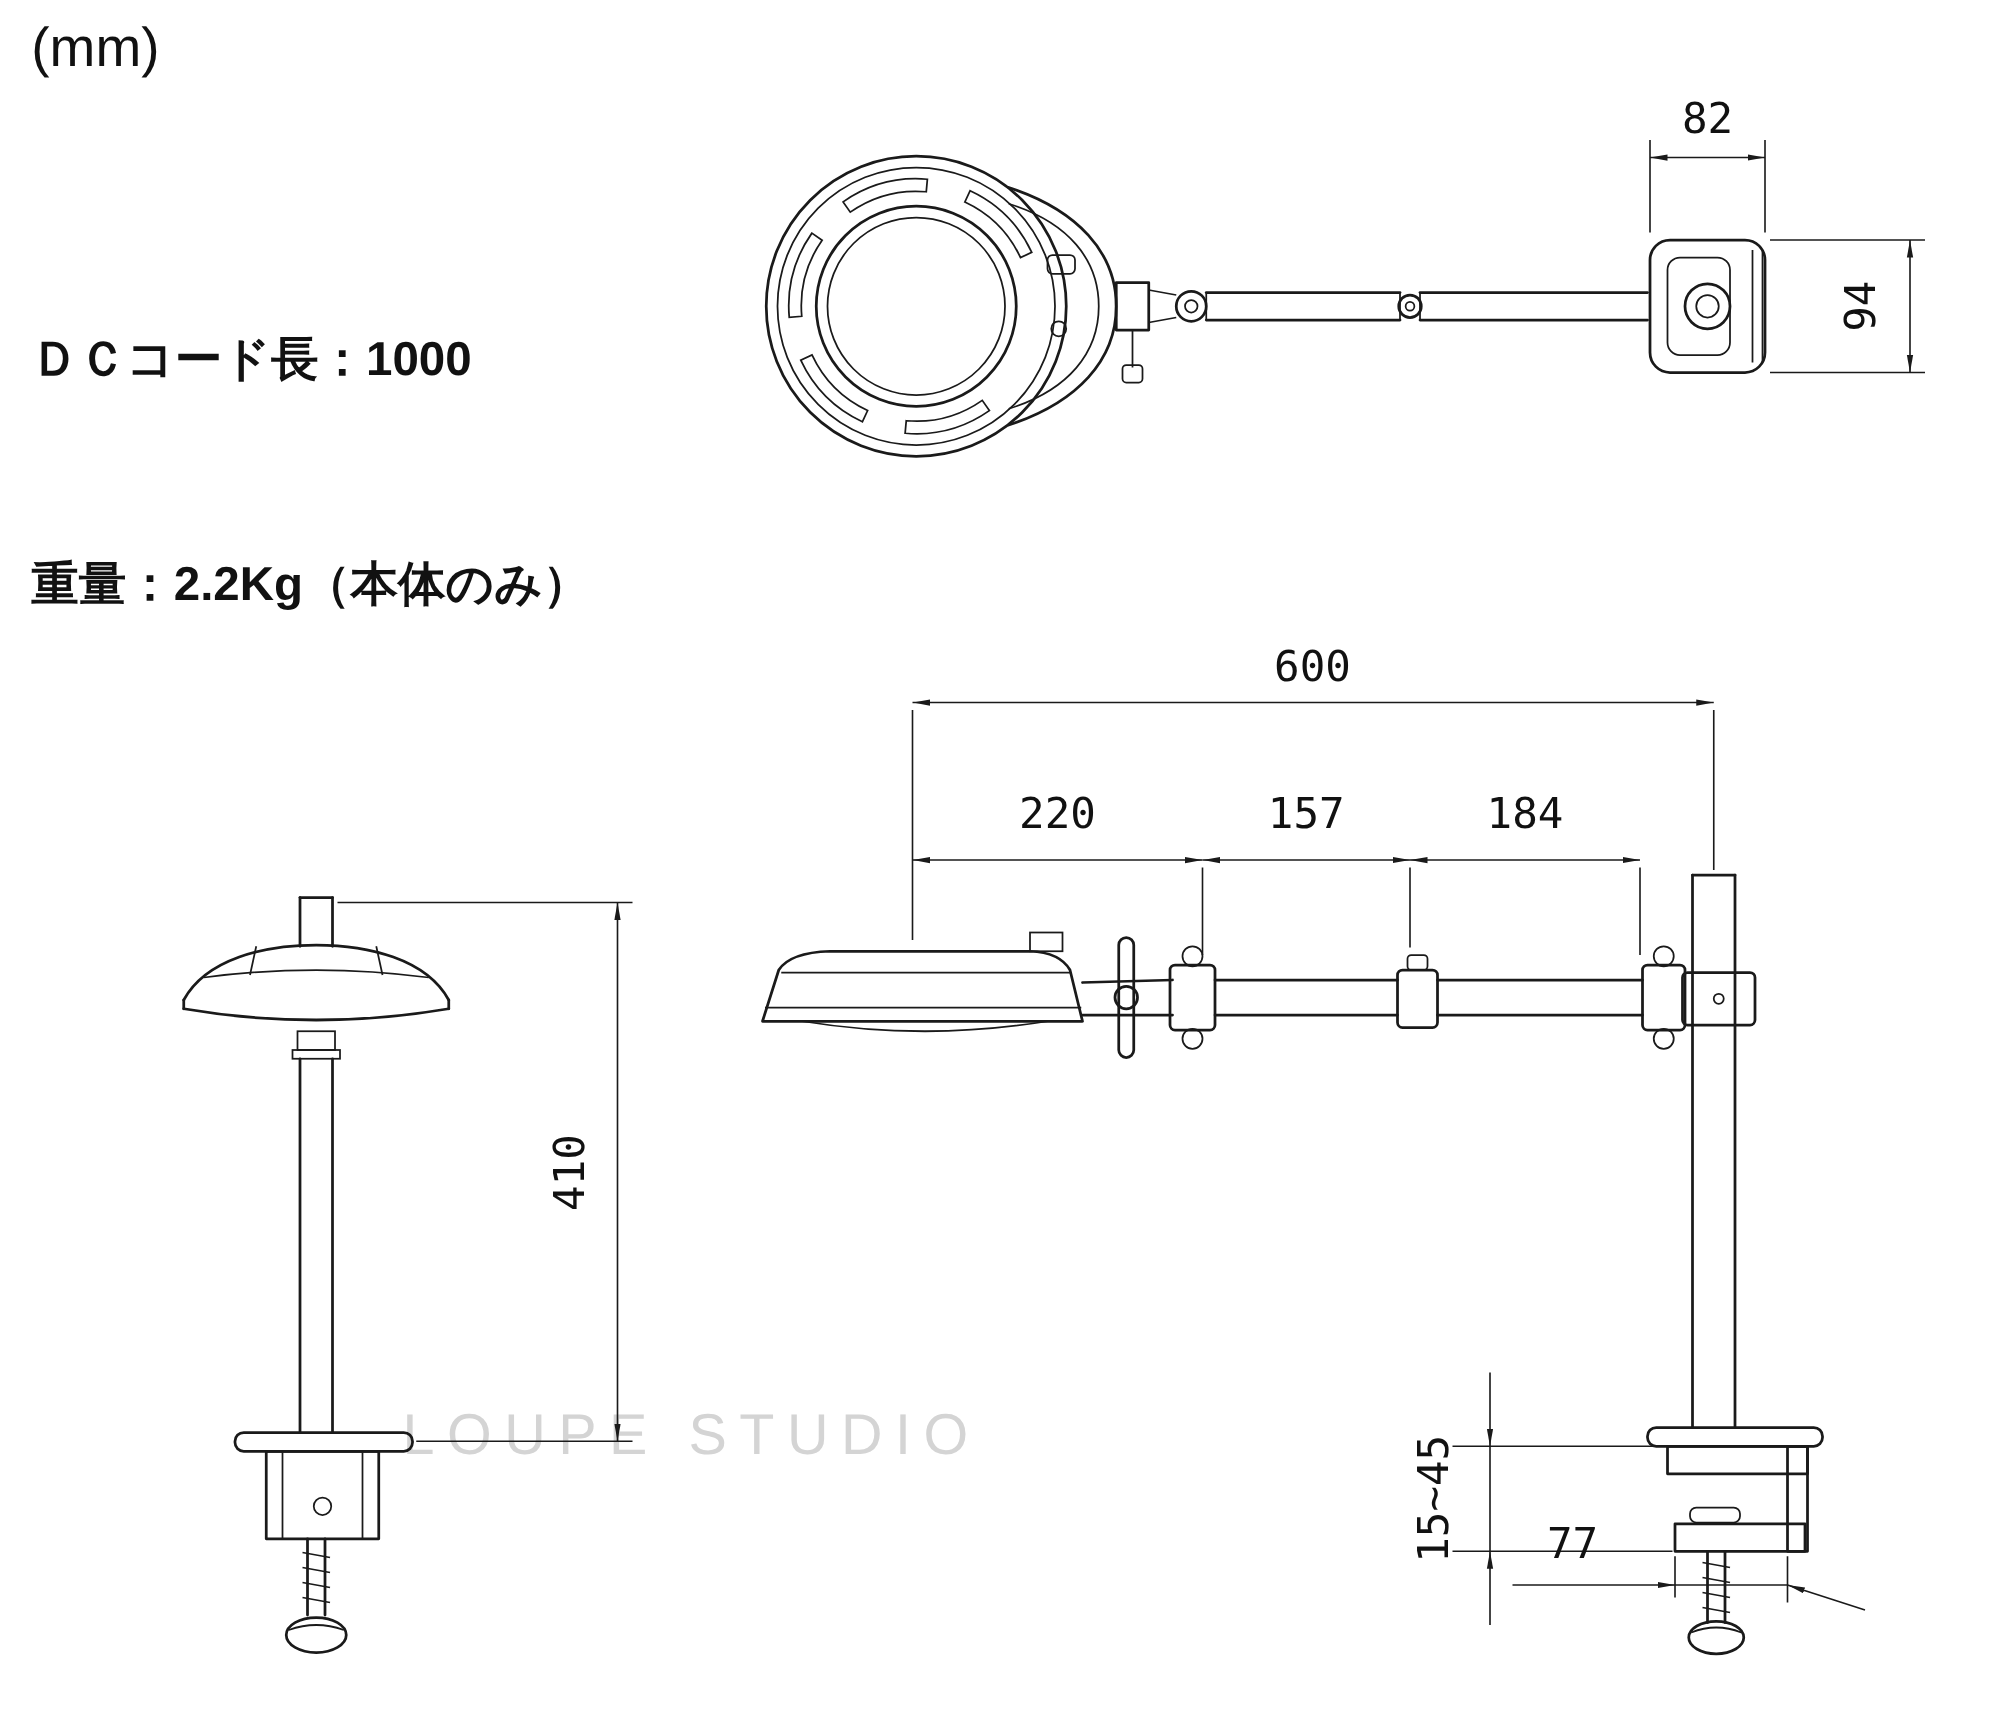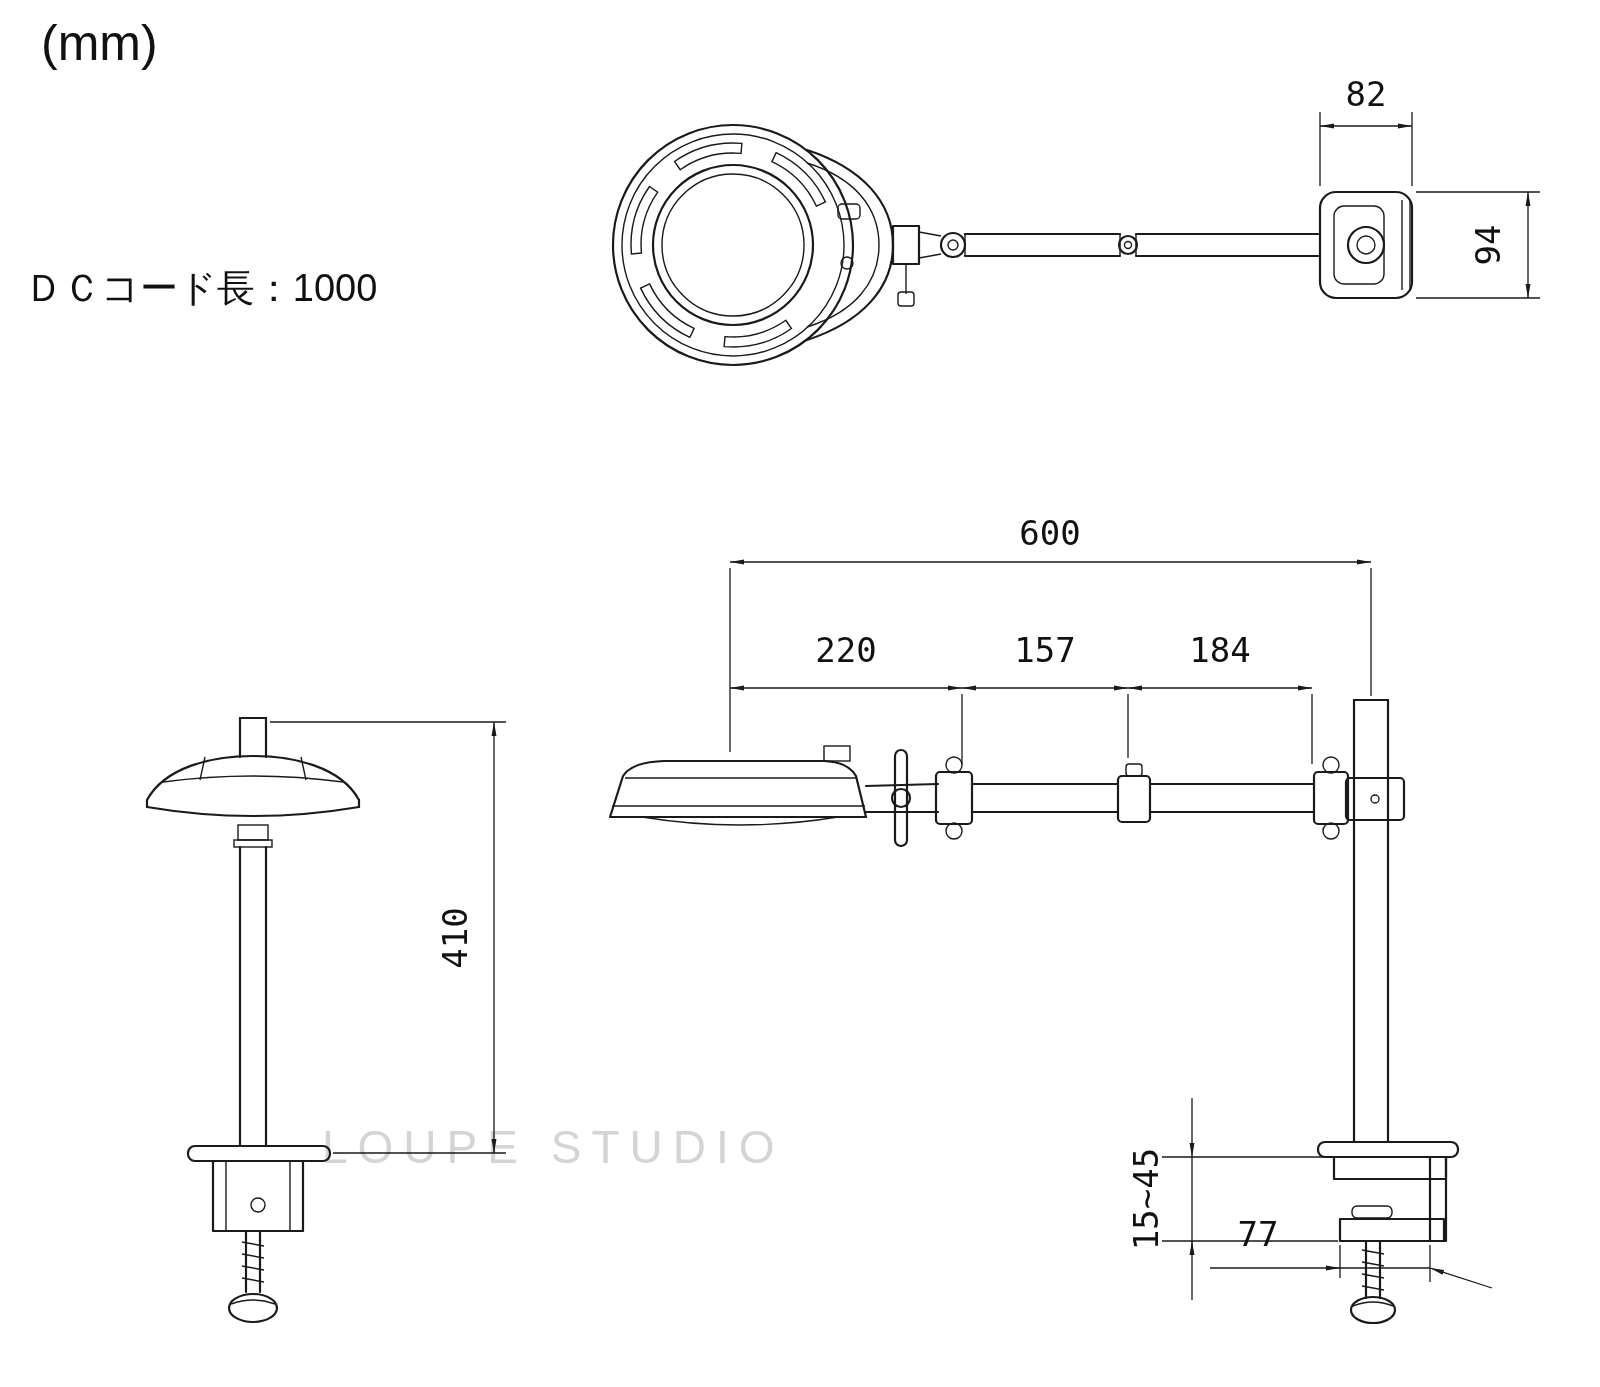--- a/index.html
+++ b/index.html
@@ -4,26 +4,26 @@
 <style>
   html,body{margin:0;padding:0;background:#ffffff;}
   .canvas{
     position:relative;
     width:1600px;height:1387px;
     background:#ffffff;
     font-family:"Liberation Sans", sans-serif;
     overflow:hidden;
   }
   .unit-label{
-    position:absolute;left:41px;top:14px;
-    font-size:50px;color:#111;
+    position:absolute;left:25px;top:14px;
+    font-size:44px;color:#111;
   }
   .specs{
     position:absolute;left:25px;top:138px;
-    font-size:38px;font-weight:400;color:#111;
+    font-size:38px;font-weight:700;color:#111;
     line-height:60px;white-space:pre;
   }
   .watermark{
     position:absolute;left:322px;top:1120px;
     font-size:46px;letter-spacing:10px;color:#d4d4d4;
     font-family:"Liberation Sans", sans-serif;
     text-align:right;
   }
   svg{position:absolute;left:0;top:0;}
   .obj{stroke:#1a1a1a;stroke-width:2.2;fill:none;stroke-linejoin:round;stroke-linecap:round;}
@@ -36,20 +36,21 @@
 </style>
 </head>
 <body>
 
 <div class="canvas">
 
   <div class="unit-label">(mm)</div>
 
   <div class="specs">
     <div>ＤＣコード長：1000</div>
+    <div>重量：2.2Kg（本体のみ）</div>
   </div>
 
   <div class="watermark">LOUPE STUDIO</div>
 
   <svg width="1600" height="1387" viewBox="0 0 1600 1387">
     <defs>
       <marker id="arw" viewBox="0 0 14 6" refX="14" refY="3" markerWidth="14" markerHeight="6" markerUnits="userSpaceOnUse" orient="auto-start-reverse">
         <path d="M14,3 L0,0.5 L0,5.5 Z" fill="#1a1a1a"></path>
       </marker>
     </defs>

